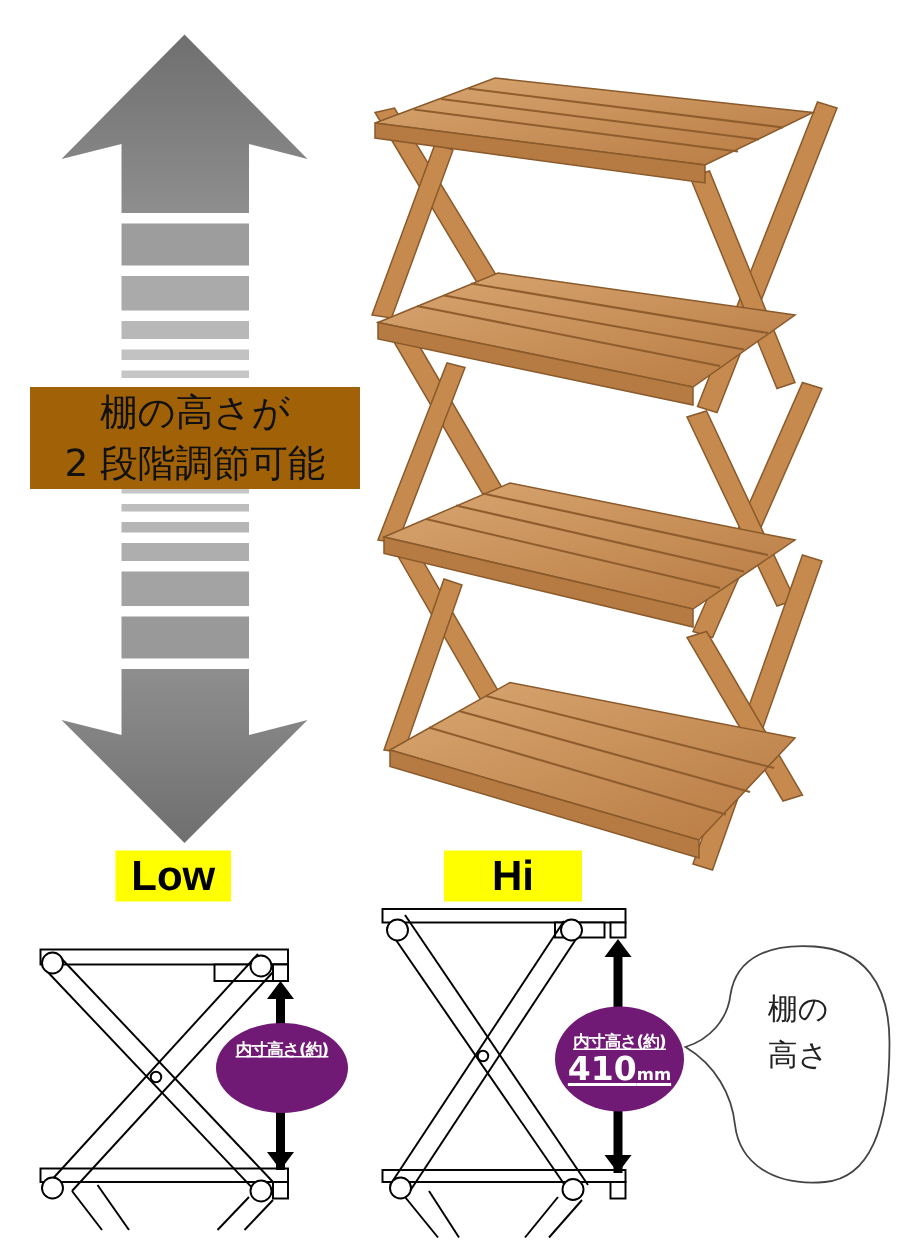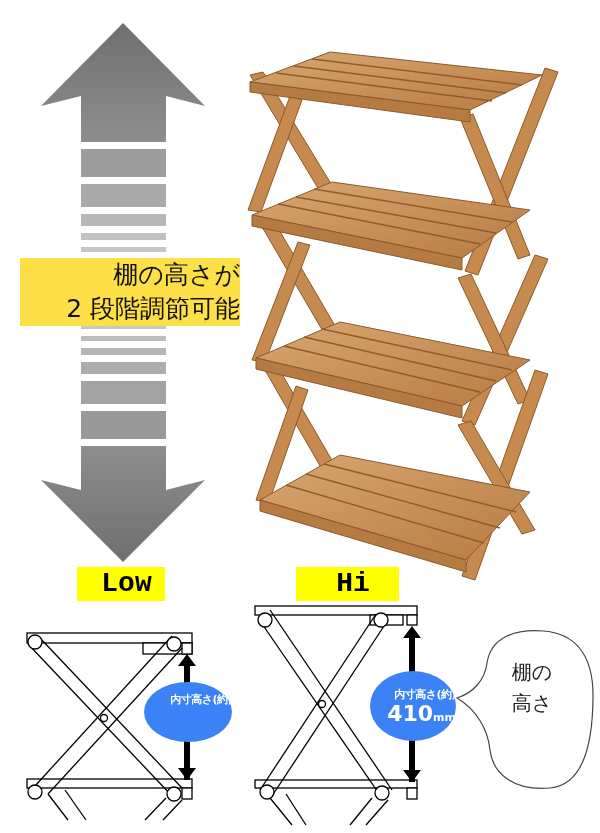--- a/index.html
+++ b/index.html
@@ -4,31 +4,31 @@
   <style>
     html, body { margin: 0; padding: 0; background: #ffffff; }
     body { width: 600px; height: 833px; position: relative; overflow: hidden; font-family: "DejaVu Sans", sans-serif; }
     .abs { position: absolute; }
     #arrow-svg { left: 0; top: 0; }
     .caption {
       position: absolute; left: 20px; top: 258px; width: 220px; text-align: center;
       font-family: "DejaVu Sans", sans-serif; font-size: 25px; line-height: 34px;
       color: #111; font-weight: normal; background: transparent;
     }
-    .caption span { display: block; background: #fde047; text-align: right; }
+    .caption span { display: block; background: #a16207; }
     .label-box {
-      position: absolute; background: #ffff00; font-family: Liberation Mono, monospace;
-      font-weight: bold; font-size: 28px; color: #000; text-align: center; line-height: 33px; padding-left: 11px;
+      position: absolute; background: #ffff00; font-family: Liberation Sans, sans-serif;
+      font-weight: bold; font-size: 28px; color: #000; text-align: center; line-height: 33px;
     }
     #label-low { left: 77px; top: 567px; width: 77px; height: 34px; }
     #label-hi { left: 296px; top: 567px; width: 92px; height: 34px; }
     .diagram { position: absolute; }
     .measure {
-      position: absolute; background: #3b82f6; border-radius: 50%;
-      color: #fff; text-align: right; font-family: "DejaVu Sans", sans-serif;
+      position: absolute; background: #701a75; border-radius: 50%;
+      color: #fff; text-align: center; font-family: "DejaVu Sans", sans-serif; text-decoration: underline;
     }
     .measure .m-top { font-size: 11px; font-weight: bold; display: block; margin-top: 16px; letter-spacing: -0.5px; }
     .measure .m-val { font-size: 22px; font-weight: bold; display: block; line-height: 24px; font-family: "DejaVu Sans", sans-serif; }
     .measure .m-val small { font-size: 11px; }
     .bubble-text {
       position: absolute; font-family: "DejaVu Sans", sans-serif; font-size: 20px;
       line-height: 31px; color: #222; text-align: center; width: 80px;
     }
   </style>
 </head>

